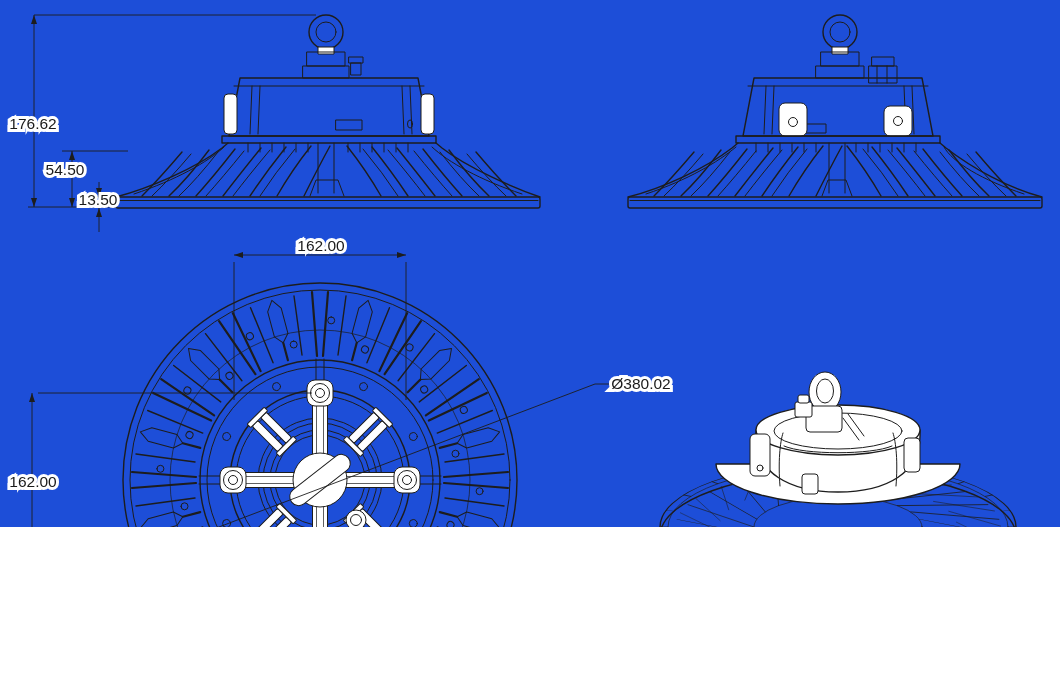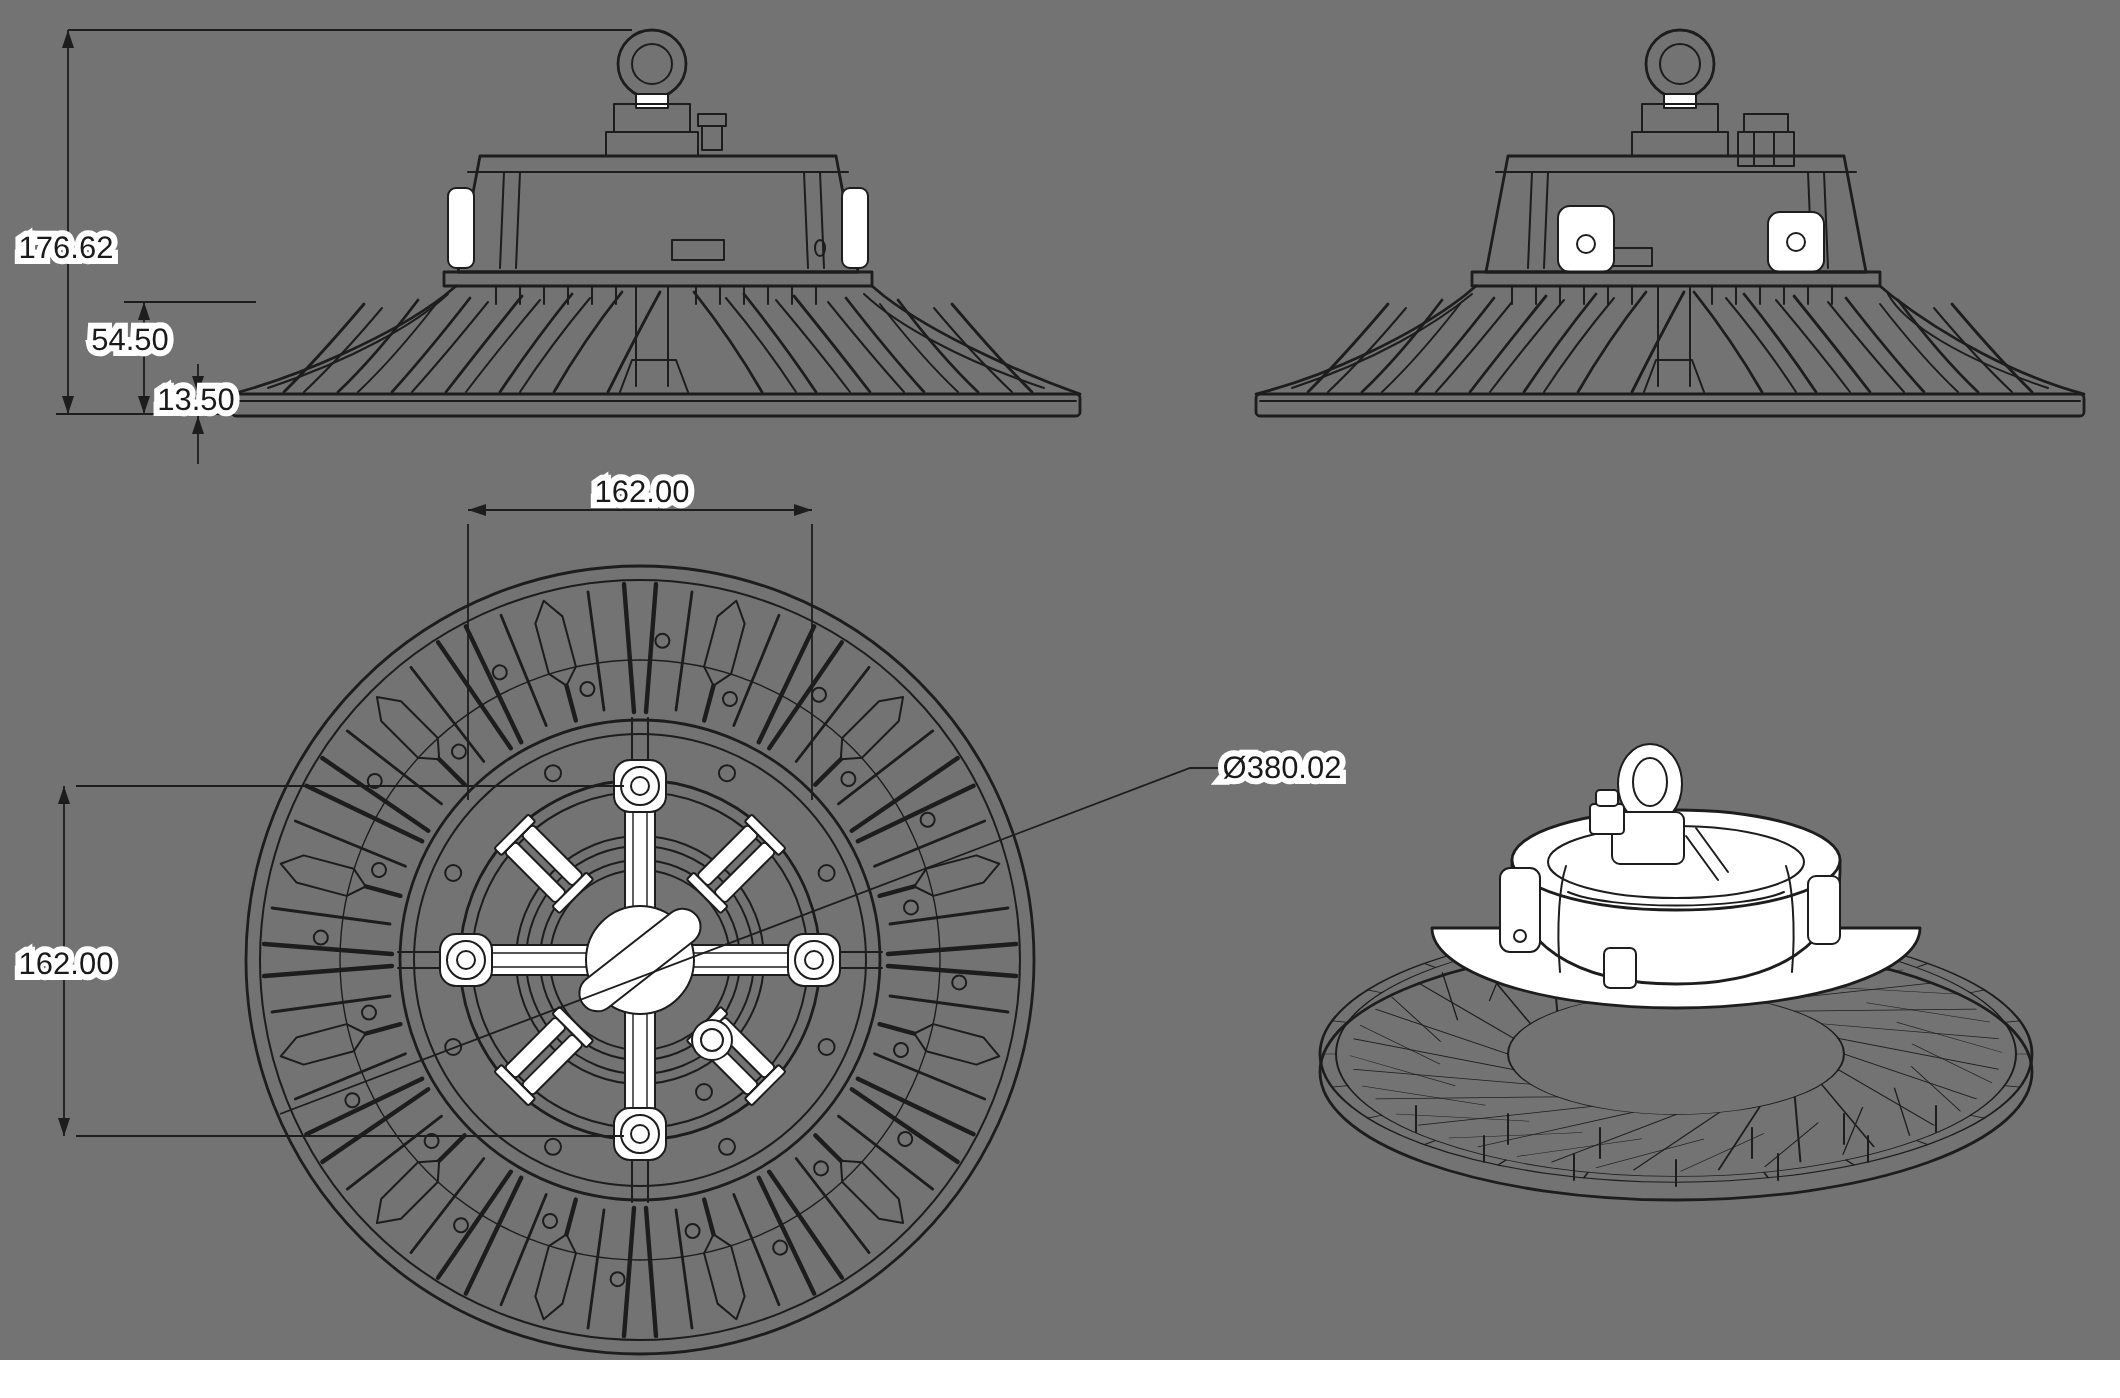--- a/index.html
+++ b/index.html
@@ -1,16 +1,16 @@
 <!DOCTYPE html>
 <html><head>
 <meta charset="utf-8">
 <style>
   html,body{margin:0;padding:0;background:#ffffff;}
-  .page{width:1060px;height:680px;background:#737373;position:relative;overflow:hidden;}
+  .page{width:1060px;height:527px;background:#1d4ed8;position:relative;overflow:hidden;}
   svg{display:block;}
   .ln{fill:none;stroke:#1d1d1d;stroke-width:1;stroke-linecap:round;stroke-linejoin:round;}
   .md{fill:none;stroke:#1d1d1d;stroke-width:1.4;stroke-linecap:round;stroke-linejoin:round;}
   .thk{fill:none;stroke:#1d1d1d;stroke-width:2.2;stroke-linecap:round;}
   .thin{fill:none;stroke:#1d1d1d;stroke-width:0.7;}
   .wht{fill:#ffffff;stroke:#1d1d1d;stroke-width:1;stroke-linejoin:round;}
   .whtm{fill:#ffffff;stroke:#1d1d1d;stroke-width:1.4;stroke-linejoin:round;}
   .dim{fill:none;stroke:#1d1d1d;stroke-width:0.9;}
   .arrfill{fill:#1d1d1d;stroke:none;}
   text.dtxt{font-family:"Liberation Sans","DejaVu Sans",sans-serif;font-size:15.5px;fill:#1a1a1a;

